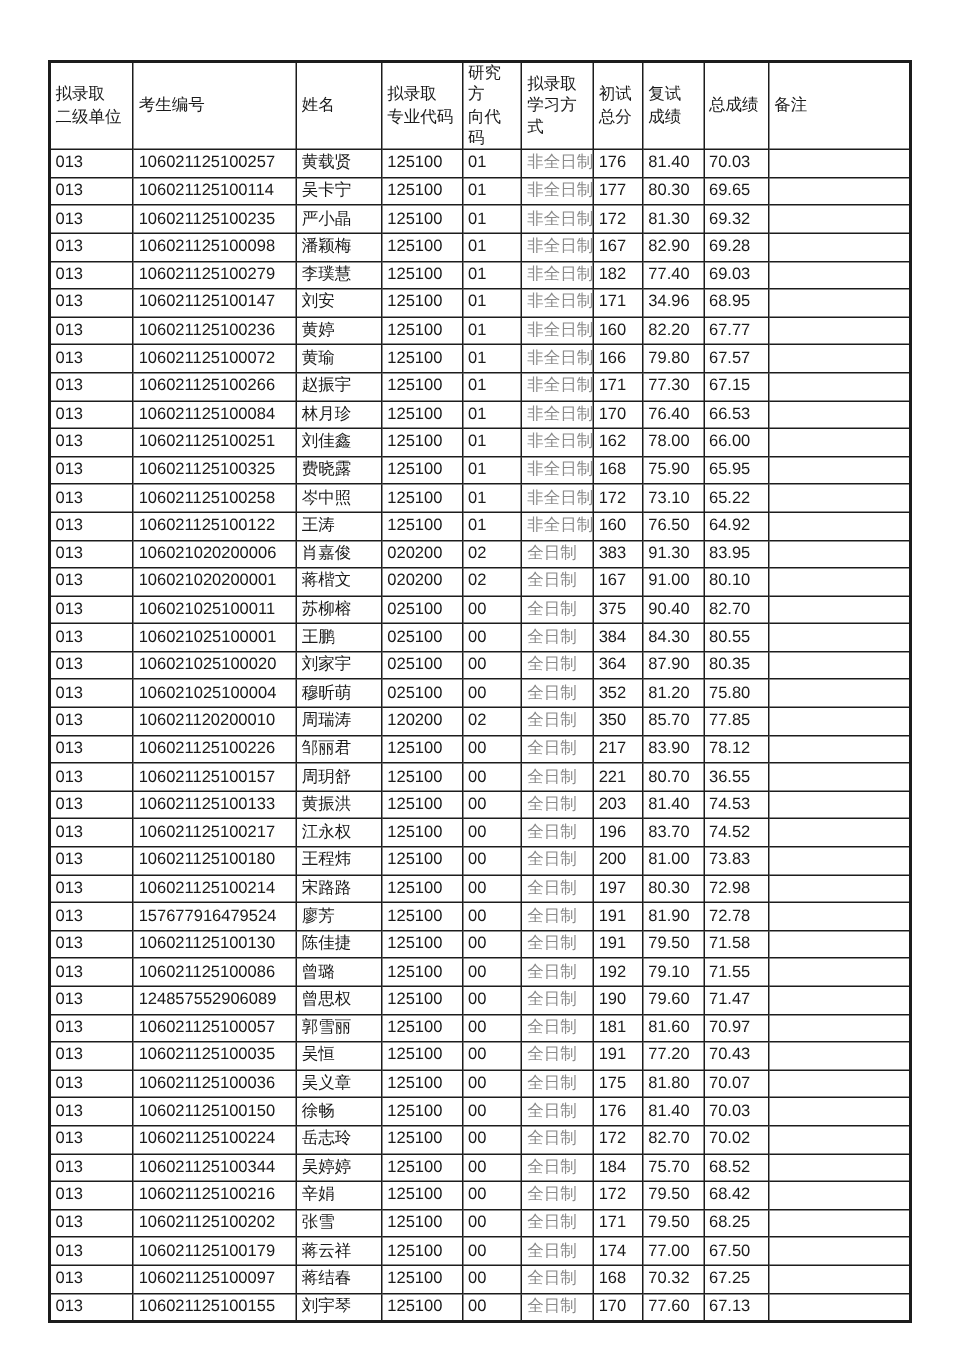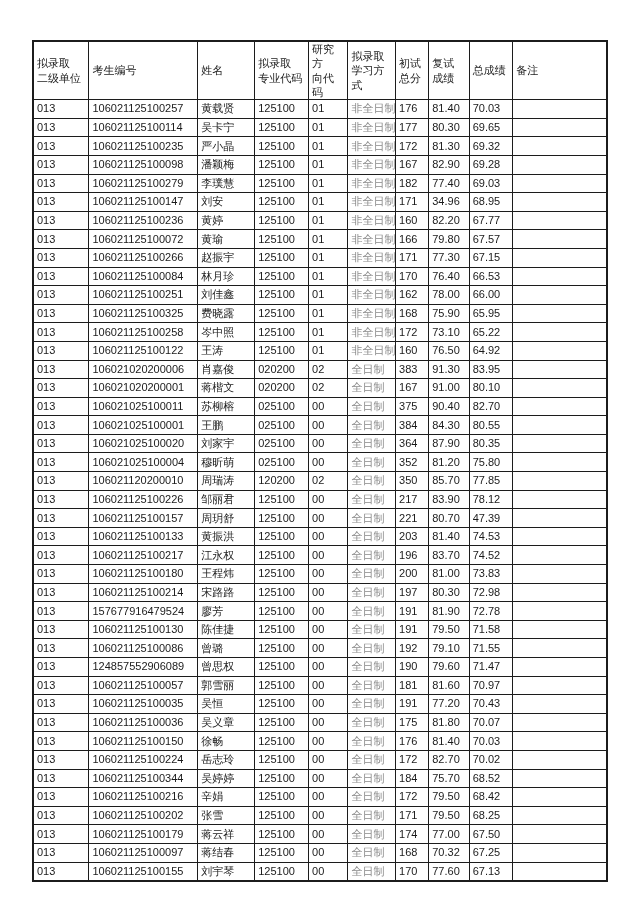--- a/index.html
+++ b/index.html
@@ -357,21 +357,21 @@
         </tr>
         <tr>
           <td class="col-unit">013</td>
           <td class="col-candidate_no">106021125100157</td>
           <td class="col-name">周玥舒</td>
           <td class="col-major_code">125100</td>
           <td class="col-direction_code">00</td>
           <td class="col-study_mode">全日制</td>
           <td class="col-initial_score">221</td>
           <td class="col-retest_score">80.70</td>
-          <td class="col-total_score">47.39</td>
+          <td class="col-total_score">36.55</td>
           <td class="col-remark"></td>
         </tr>
         <tr>
           <td class="col-unit">013</td>
           <td class="col-candidate_no">106021125100133</td>
           <td class="col-name">黄振洪</td>
           <td class="col-major_code">125100</td>
           <td class="col-direction_code">00</td>
           <td class="col-study_mode">全日制</td>
           <td class="col-initial_score">203</td>

